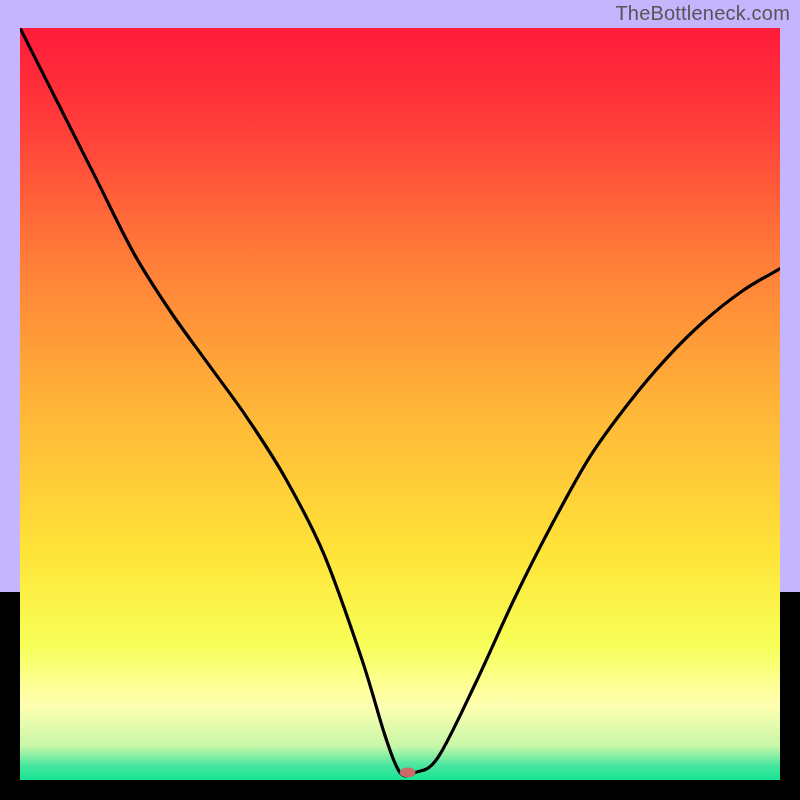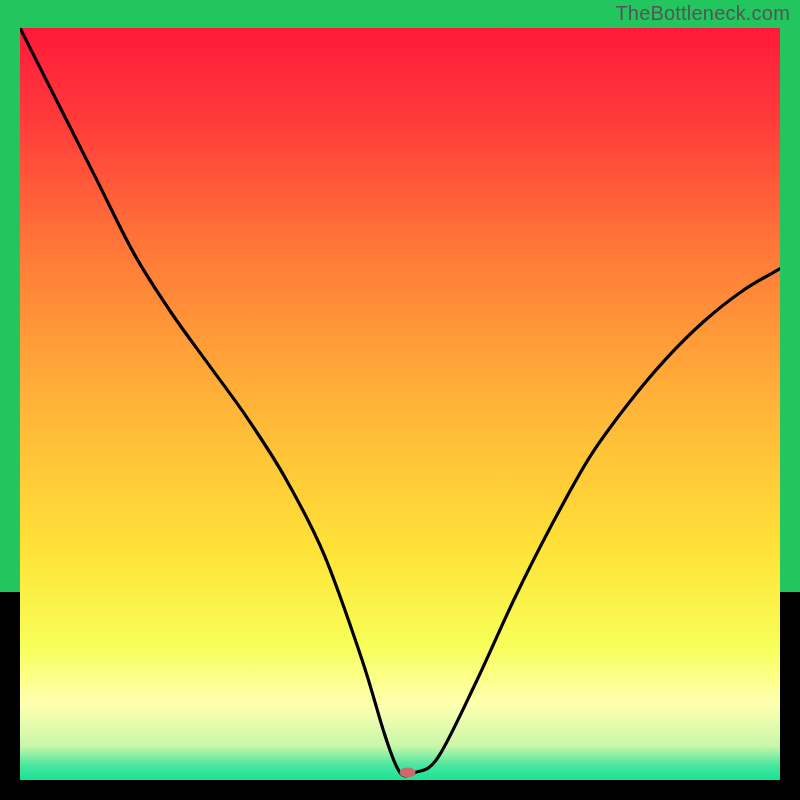--- a/index.html
+++ b/index.html
@@ -8,21 +8,21 @@
     width: 800px;
     height: 800px;
     overflow: hidden;
     background: #000;
     font-family: Arial, Helvetica, sans-serif;
   }
   .frame {
     position: relative;
     width: 800px;
     height: 592px;
-    background: #22c55e;
+    background: #c4b5fd;
   }
   .watermark {
     position: absolute;
     top: 2px;
     right: 10px;
     color: #555;
     font-size: 20px;
     font-weight: 500;
     letter-spacing: 0.2px;
     z-index: 10;

